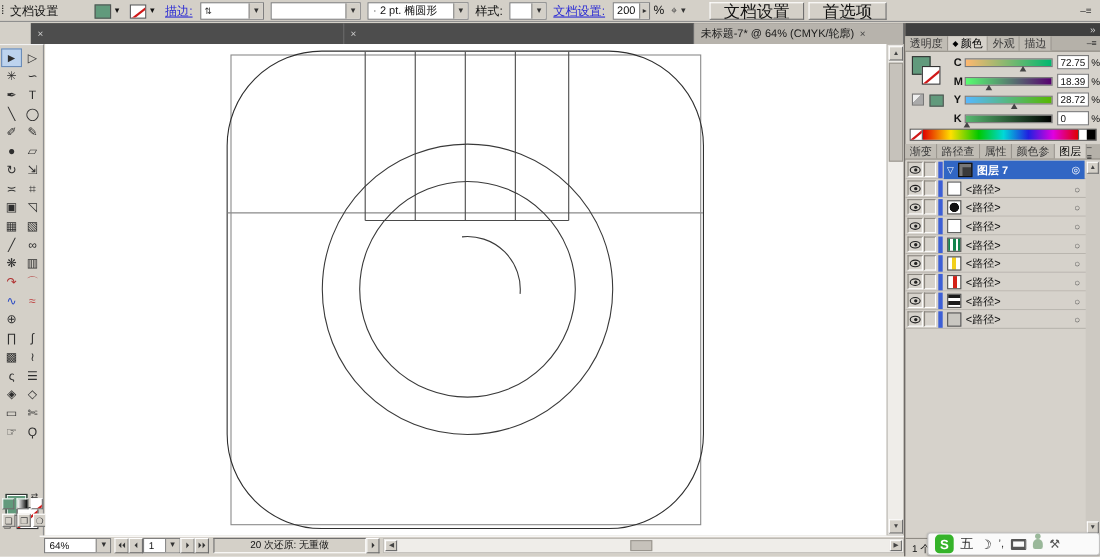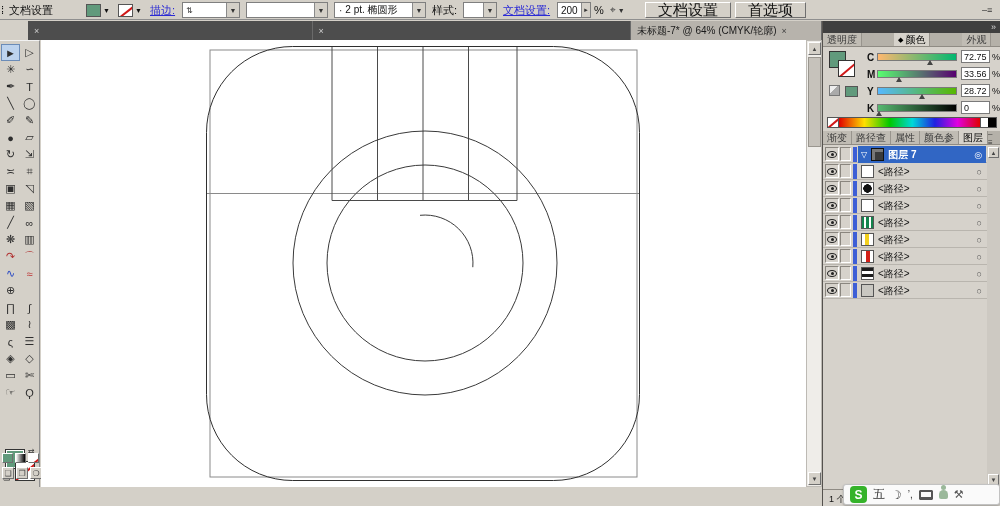--- a/index.html
+++ b/index.html
@@ -257,27 +257,49 @@
       <path d="M 379 175.3 A 48 48 0 0 1 431.8 227.2" fill="none" stroke="#3a3a3a" stroke-width="1"></path>
     </svg>
   </div>
 
   <div class="abs sb" style="left:806px;top:40px;width:16px;height:447px;">
     <div class="sbbtn abs" style="left:1px;top:1px;width:13px;height:13px;">▲</div>
     <div class="sbthumb abs" style="left:1px;top:16px;width:13px;height:90px;"></div>
     <div class="sbbtn abs" style="left:1px;top:431px;width:13px;height:13px;">▼</div>
   </div>
 
+  <div id="statusbar" class="abs">
+    <div class="combo" style="width:62px;margin-left:4px;height:14px;">
+      <span style="padding-left:4px;font-size:9px;">64%</span>
+      <span class="arrow">▼</span>
+    </div>
+    <div class="navbtn" style="margin-left:3px;">⏴⏴</div>
+    <div class="navbtn">⏴</div>
+    <div class="combo" style="width:34px;height:14px;">
+      <span style="padding-left:4px;font-size:9px;">1</span>
+      <span class="arrow">▼</span>
+    </div>
+    <div class="navbtn">⏵</div>
+    <div class="navbtn">⏵⏵</div>
+    <div class="sunken" style="margin-left:4px;width:140px;height:14px;font-size:9px;display:flex;align-items:center;justify-content:center;background:#d4d0c8;">20 次还原: 无重做</div>
+    <div class="navbtn">⏵</div>
+
+    <div class="sb" style="margin-left:3px;width:478px;height:14px;position:relative;">
+      <div class="sbbtn abs" style="left:1px;top:1px;width:11px;height:10px;">◀</div>
+      <div class="sbthumb abs" style="left:224px;top:1px;width:20px;height:10px;"></div>
+      <div class="sbbtn abs" style="right:1px;top:1px;width:11px;height:10px;">▶</div>
+    </div>
+  </div>
 
   <div id="dock" class="abs">
     <div id="dockhead">
       <span>»</span>
     </div>
 
-    <div class="ptabs" style="top:12px;gap:32px;">
+    <div class="ptabs" style="top:12px;">
       <div class="ptab">
           <span>透明度</span>
         </div>
       <div class="ptab active">
         <span style="font-size:7px;">◆</span>
         <span>颜色</span>
       </div>
       <div class="ptab">
           <span>外观</span>
         </div>
@@ -298,21 +320,21 @@
         <span class="chlabel">C</span>
         <span class="chbar grad-c"></span>
         <span class="chthumb" style="left: 103.8px;"></span>
         <span class="chval">72.75</span>
         <span class="chpct">%</span>
       </div>
       <div class="chrow" style="top:19px;">
         <span class="chlabel">M</span>
         <span class="chbar grad-m"></span>
         <span class="chthumb" style="left: 73.4px;"></span>
-        <span class="chval">33.56</span>
+        <span class="chval">18.39</span>
         <span class="chpct">%</span>
       </div>
       <div class="chrow" style="top:36px;">
         <span class="chlabel">Y</span>
         <span class="chbar grad-y"></span>
         <span class="chthumb" style="left: 95.8px;"></span>
         <span class="chval">28.72</span>
         <span class="chpct">%</span>
       </div>
       <div class="chrow" style="top:53px;">

